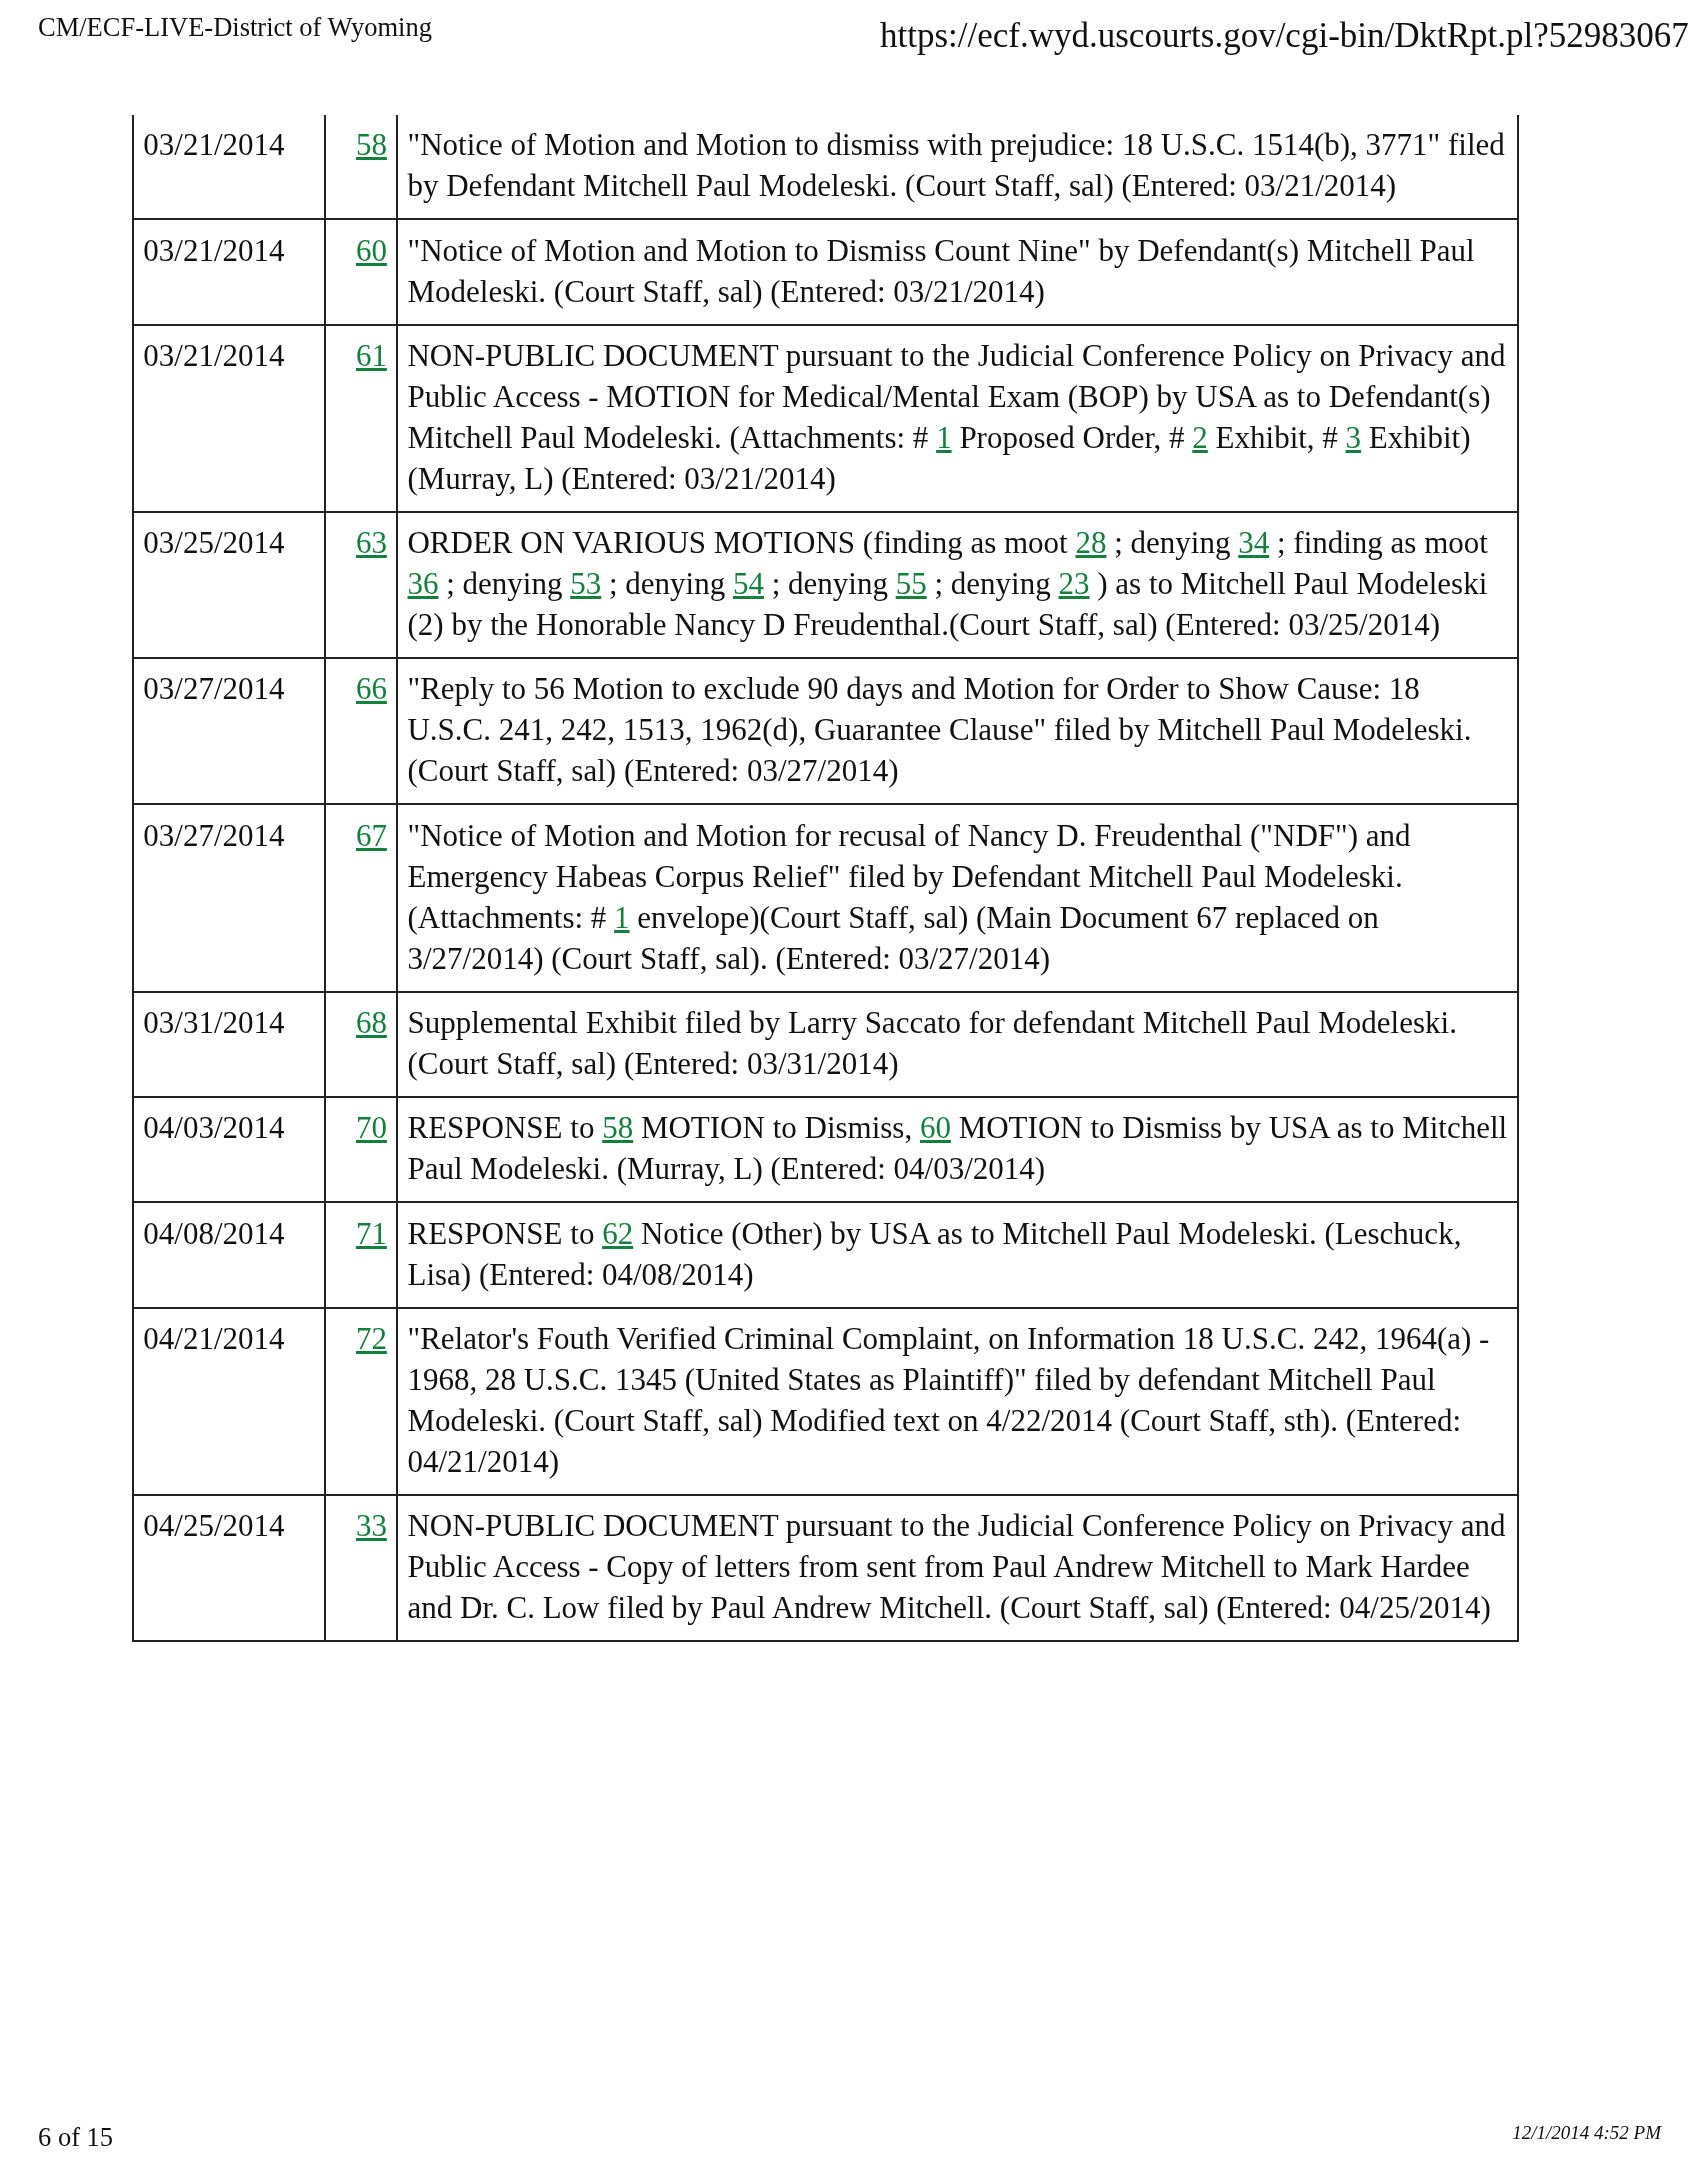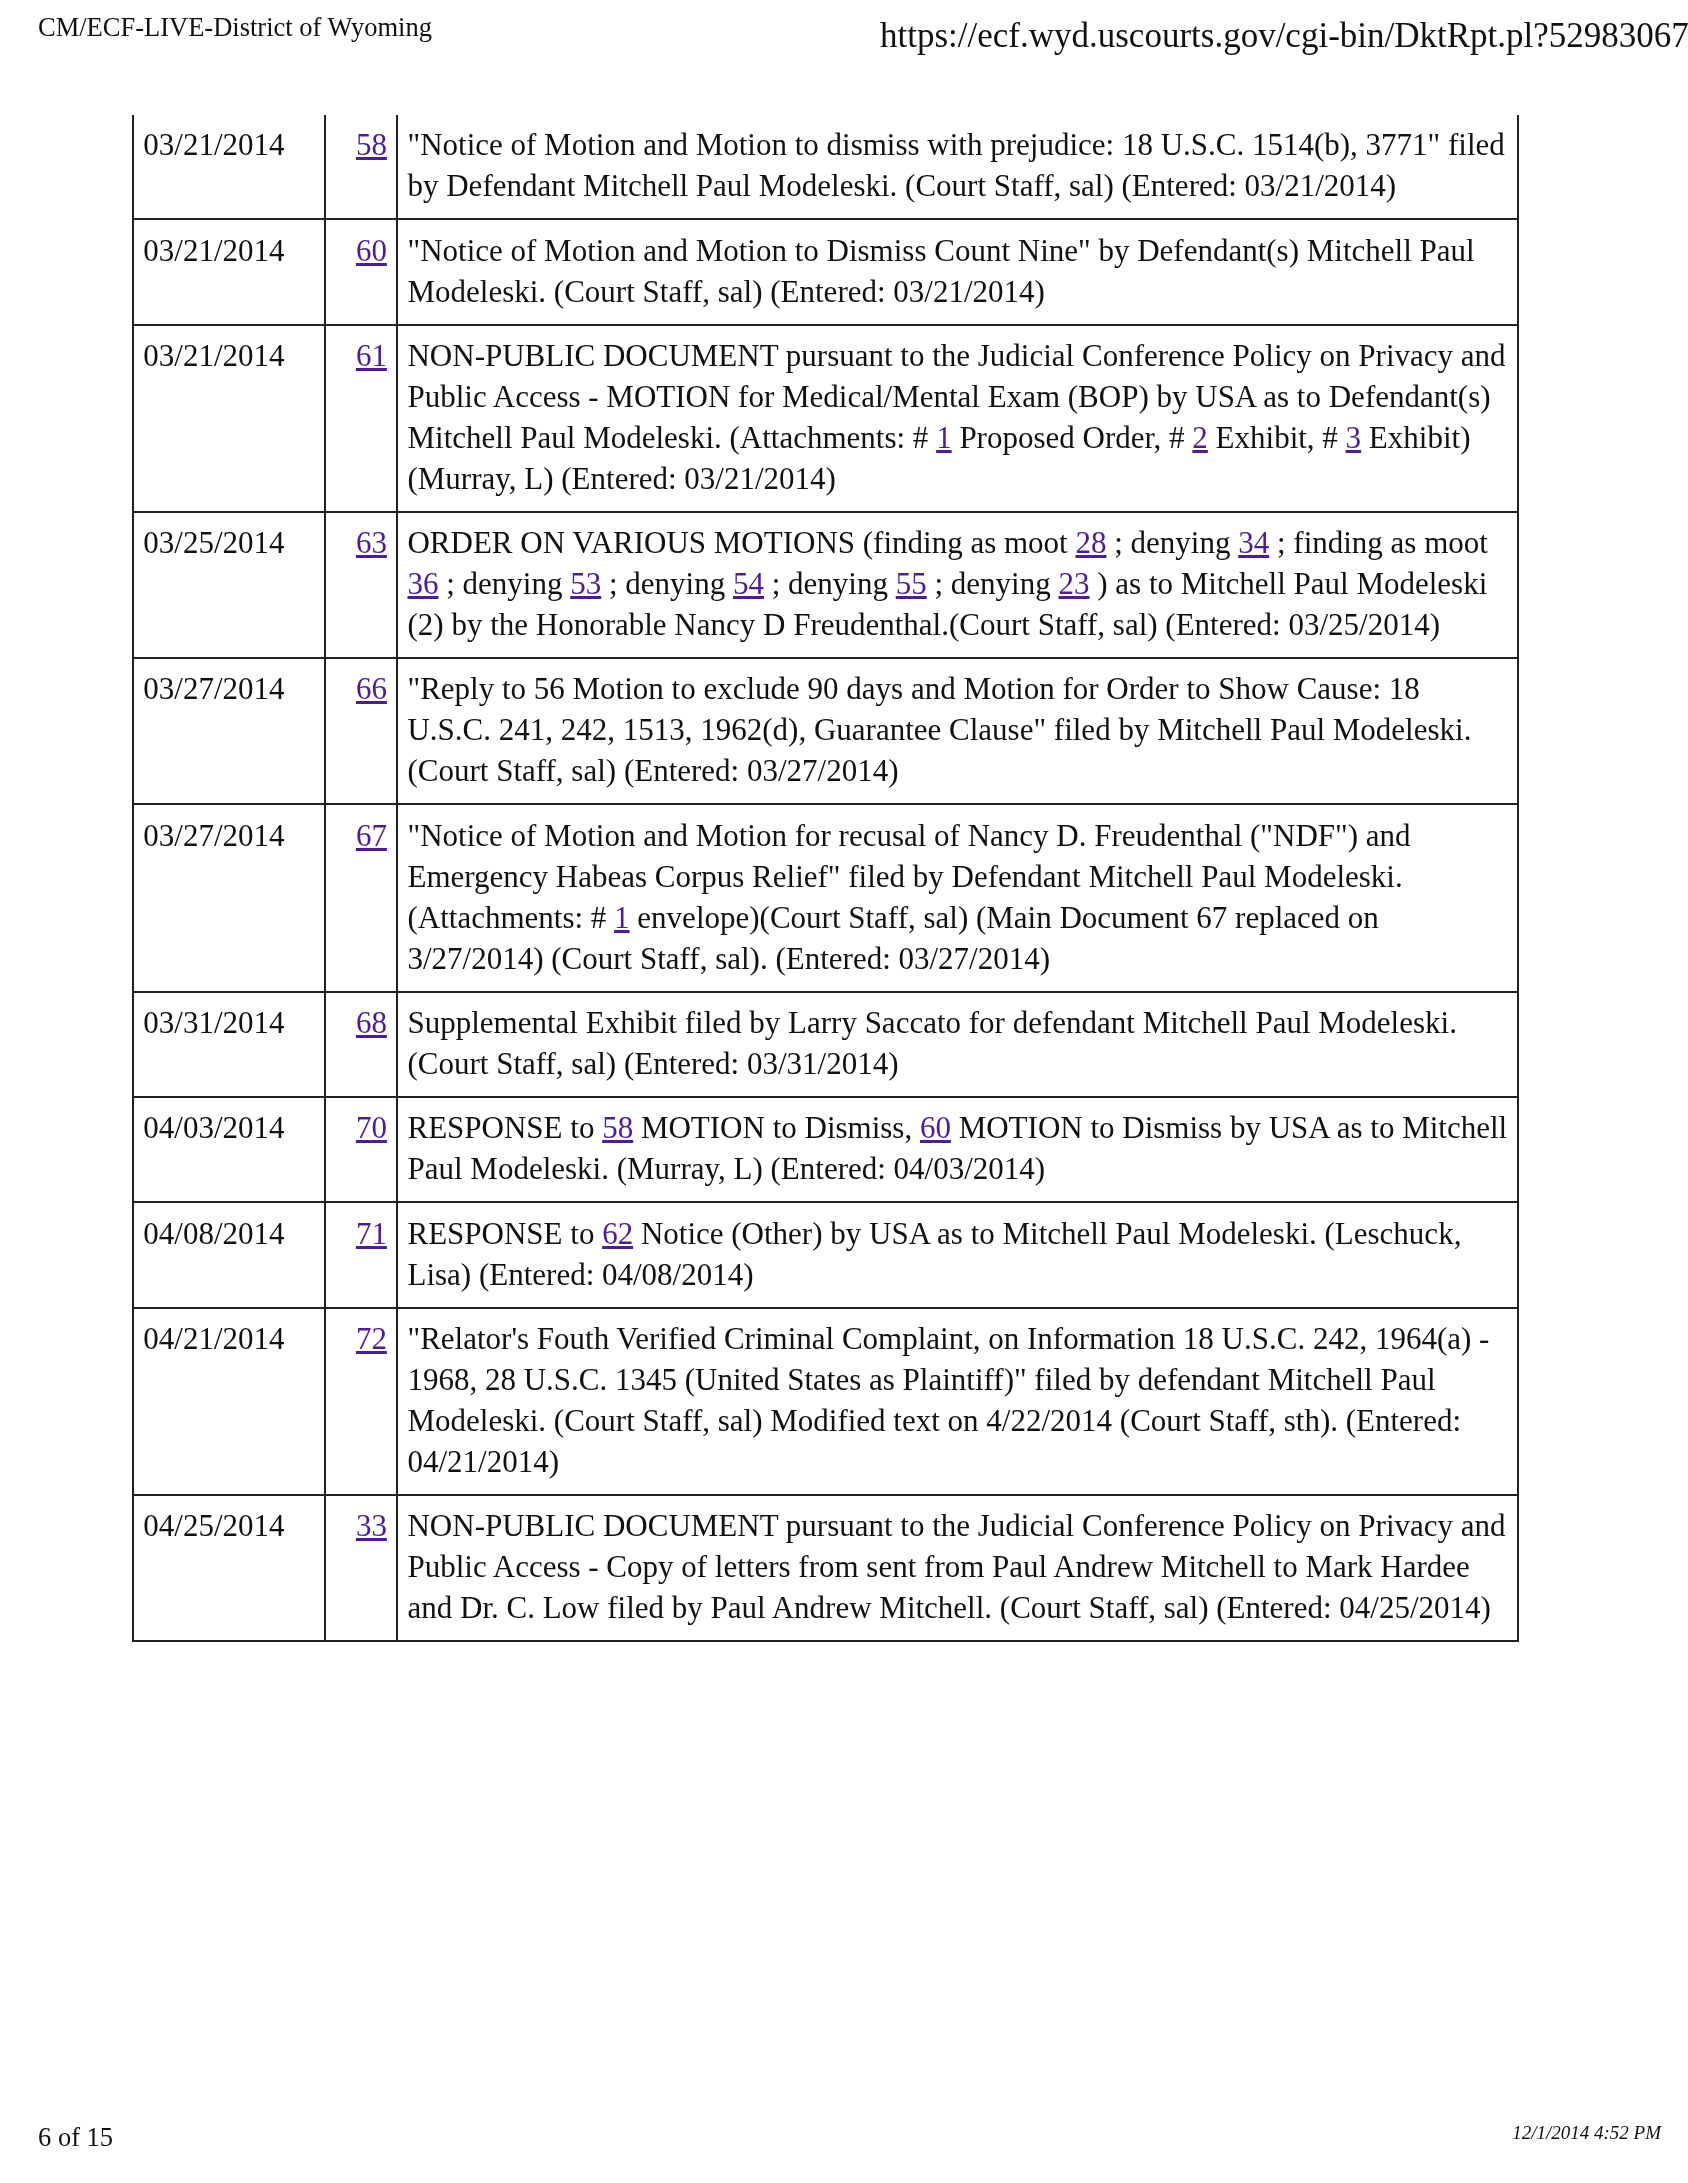--- a/index.html
+++ b/index.html
@@ -9,21 +9,21 @@
   .hdr-right { position:absolute; left:880px; top:16px; font-size:35px; white-space:nowrap; }
   .ftr-left { position:absolute; left:38px; top:2122px; font-size:26.5px; }
   .ftr-right { position:absolute; right:27px; top:2122px; font-size:19px;font-style:italic; }
   table.docket { position:absolute; left:132px; top:115px; width:1387px;
                  border-collapse:collapse; font-size:31px; line-height:41px; }
   table.docket td { border:2px solid #222; vertical-align:top; padding:9.3px 9.3px 12px 9.3px; }
   table.docket tr:first-child td { border-top:none; }
   td.date { width:171px; padding-left:16px; white-space:nowrap; }
   td.num { width:52px; text-align:right; padding-right:10.6px; }
   td.text { padding-left:12px; padding-right:12px; }
-  .lnk { text-decoration:underline; color:#4c1d95; }
+  .lnk { text-decoration:underline; color:#15803d; }
 </style>
 </head>
 <body>
 
 <div class="hdr-left">CM/ECF-LIVE-District of Wyoming</div>
 <div class="hdr-right">https://ecf.wyd.uscourts.gov/cgi-bin/DktRpt.pl?529830677382088-L...</div>
 
 <table class="docket">
   <tbody id="docket-body">
       <tr>

